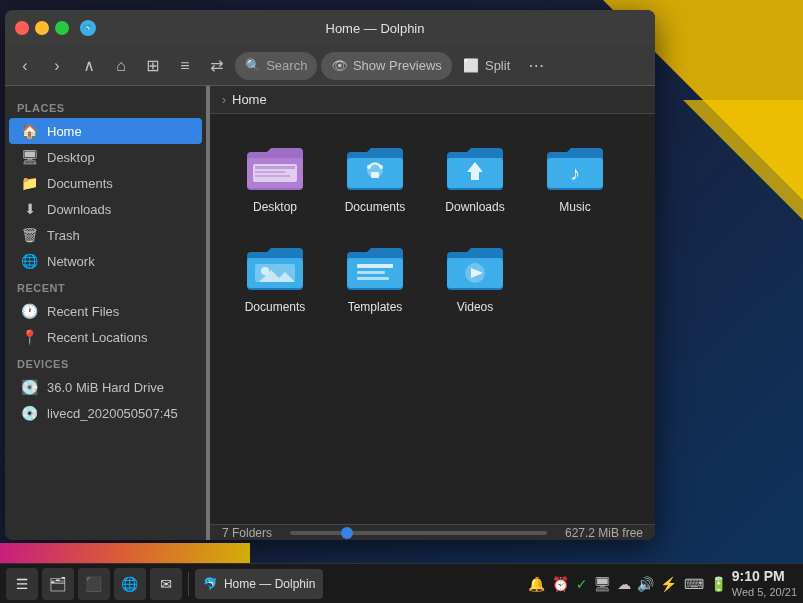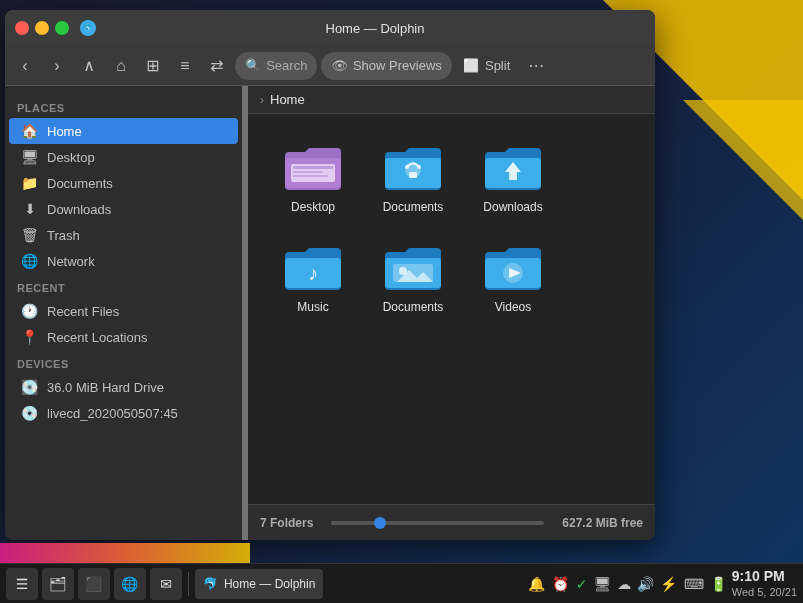--- a/index.html
+++ b/index.html
@@ -163,23 +163,23 @@
 
     
     .main-content {
       display: flex;
       flex: 1;
       overflow: hidden;
     }
 
     
     .sidebar {
-      width: 243px;
+      width: 205px;
       background: #2d2d2d;
-      border-right: 6px solid #737373;
+      border-right: 4px solid #737373;
       overflow-y: auto;
       flex-shrink: 0;
       padding: 8px 0;
     }
     .sidebar::-webkit-scrollbar { width: 4px; }
     .sidebar::-webkit-scrollbar-thumb { background: #555; }
 
     .sidebar-section-label {
       color: #888;
       font-size: 11px;
@@ -275,27 +275,26 @@
       color: #e0e0e0;
       font-size: 12px;
       text-align: center;
       line-height: 1.3;
     }
 
     
     .status-bar {
       background: #2d2d2d;
       border-top: 1px solid #444;
-      height: 36px;
+      height: 16px;
       display: flex;
       align-items: center;
       padding: 0 12px;
       gap: 18px;
       flex-shrink: 0;
-      font-weight: bold;
     }
     .status-text {
       color: #aaa;
       font-size: 12px;
     }
     .status-slider {
       flex: 1;
       display: flex;
       align-items: center;
       gap: 8px;
@@ -571,20 +570,32 @@
               <path d="M4 14 Q4 10 8 10 L24 10 L28 6 L56 6 Q60 6 60 10 L60 44 Q60 48 56 48 L8 48 Q4 48 4 44 Z" fill="#1e7abf"></path>
               <rect x="4" y="16" width="56" height="30" rx="3" fill="#3daee9"></rect>
               <rect x="12" y="22" width="40" height="18" rx="2" fill="white" opacity="0.3"></rect>
               <circle cx="22" cy="29" r="4" fill="white" opacity="0.7"></circle>
               <polygon points="16,40 28,28 36,36 42,30 52,40" fill="white" opacity="0.6"></polygon>
             </svg>
           </div>
           <span class="file-label">Documents</span>
         </div>
 
+        <div class="file-item">
+          <div class="folder-icon">
+            <svg viewBox="0 0 64 52" xmlns="http://www.w3.org/2000/svg">
+              <path d="M4 14 Q4 10 8 10 L24 10 L28 6 L56 6 Q60 6 60 10 L60 44 Q60 48 56 48 L8 48 Q4 48 4 44 Z" fill="#1e7abf"></path>
+              <rect x="4" y="16" width="56" height="30" rx="3" fill="#3daee9"></rect>
+              <rect x="14" y="22" width="36" height="4" rx="1" fill="white" opacity="0.8"></rect>
+              <rect x="14" y="29" width="28" height="3" rx="1" fill="white" opacity="0.6"></rect>
+              <rect x="14" y="35" width="32" height="3" rx="1" fill="white" opacity="0.6"></rect>
+            </svg>
+          </div>
+          <span class="file-label">Templates</span>
+        </div>
 
         <div class="file-item">
           <div class="folder-icon">
             <svg viewBox="0 0 64 52" xmlns="http://www.w3.org/2000/svg">
               <path d="M4 14 Q4 10 8 10 L24 10 L28 6 L56 6 Q60 6 60 10 L60 44 Q60 48 56 48 L8 48 Q4 48 4 44 Z" fill="#1e7abf"></path>
               <rect x="4" y="16" width="56" height="30" rx="3" fill="#3daee9"></rect>
               <circle cx="32" cy="31" r="10" fill="white" opacity="0.25"></circle>
               <polygon points="28,26 28,36 40,31" fill="white" opacity="0.85"></polygon>
             </svg>
           </div>

